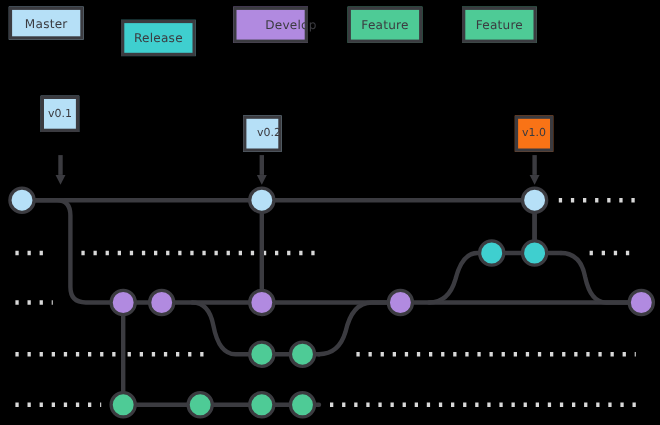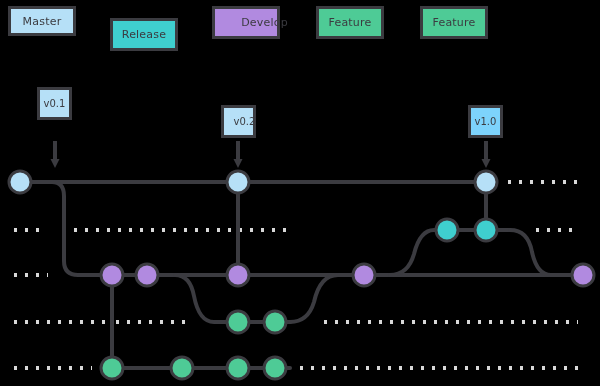--- a/index.html
+++ b/index.html
@@ -126,18 +126,18 @@
         <span>Feature</span>
       </div>
     </div>
   <div id="tag-layer">
       <div class="tag-box" style="left: 37px; top: 87px; width: 35px; height: 33px; background: rgb(182, 224, 247);">
         <span>v0.1</span>
       </div>
       <div class="tag-box" style="left: 221px; top: 105px; width: 35px; height: 33px; background: rgb(182, 224, 247); padding-left: 12px;">
         <span>v0.2</span>
       </div>
-      <div class="tag-box" style="left: 468px; top: 105px; width: 35px; height: 33px; background: #7dd3fc;">
+      <div class="tag-box" style="left: 468px; top: 105px; width: 35px; height: 33px; background: #f97316;">
         <span>v1.0</span>
       </div>
     </div>
 
 </div>
 
 </body></html>

